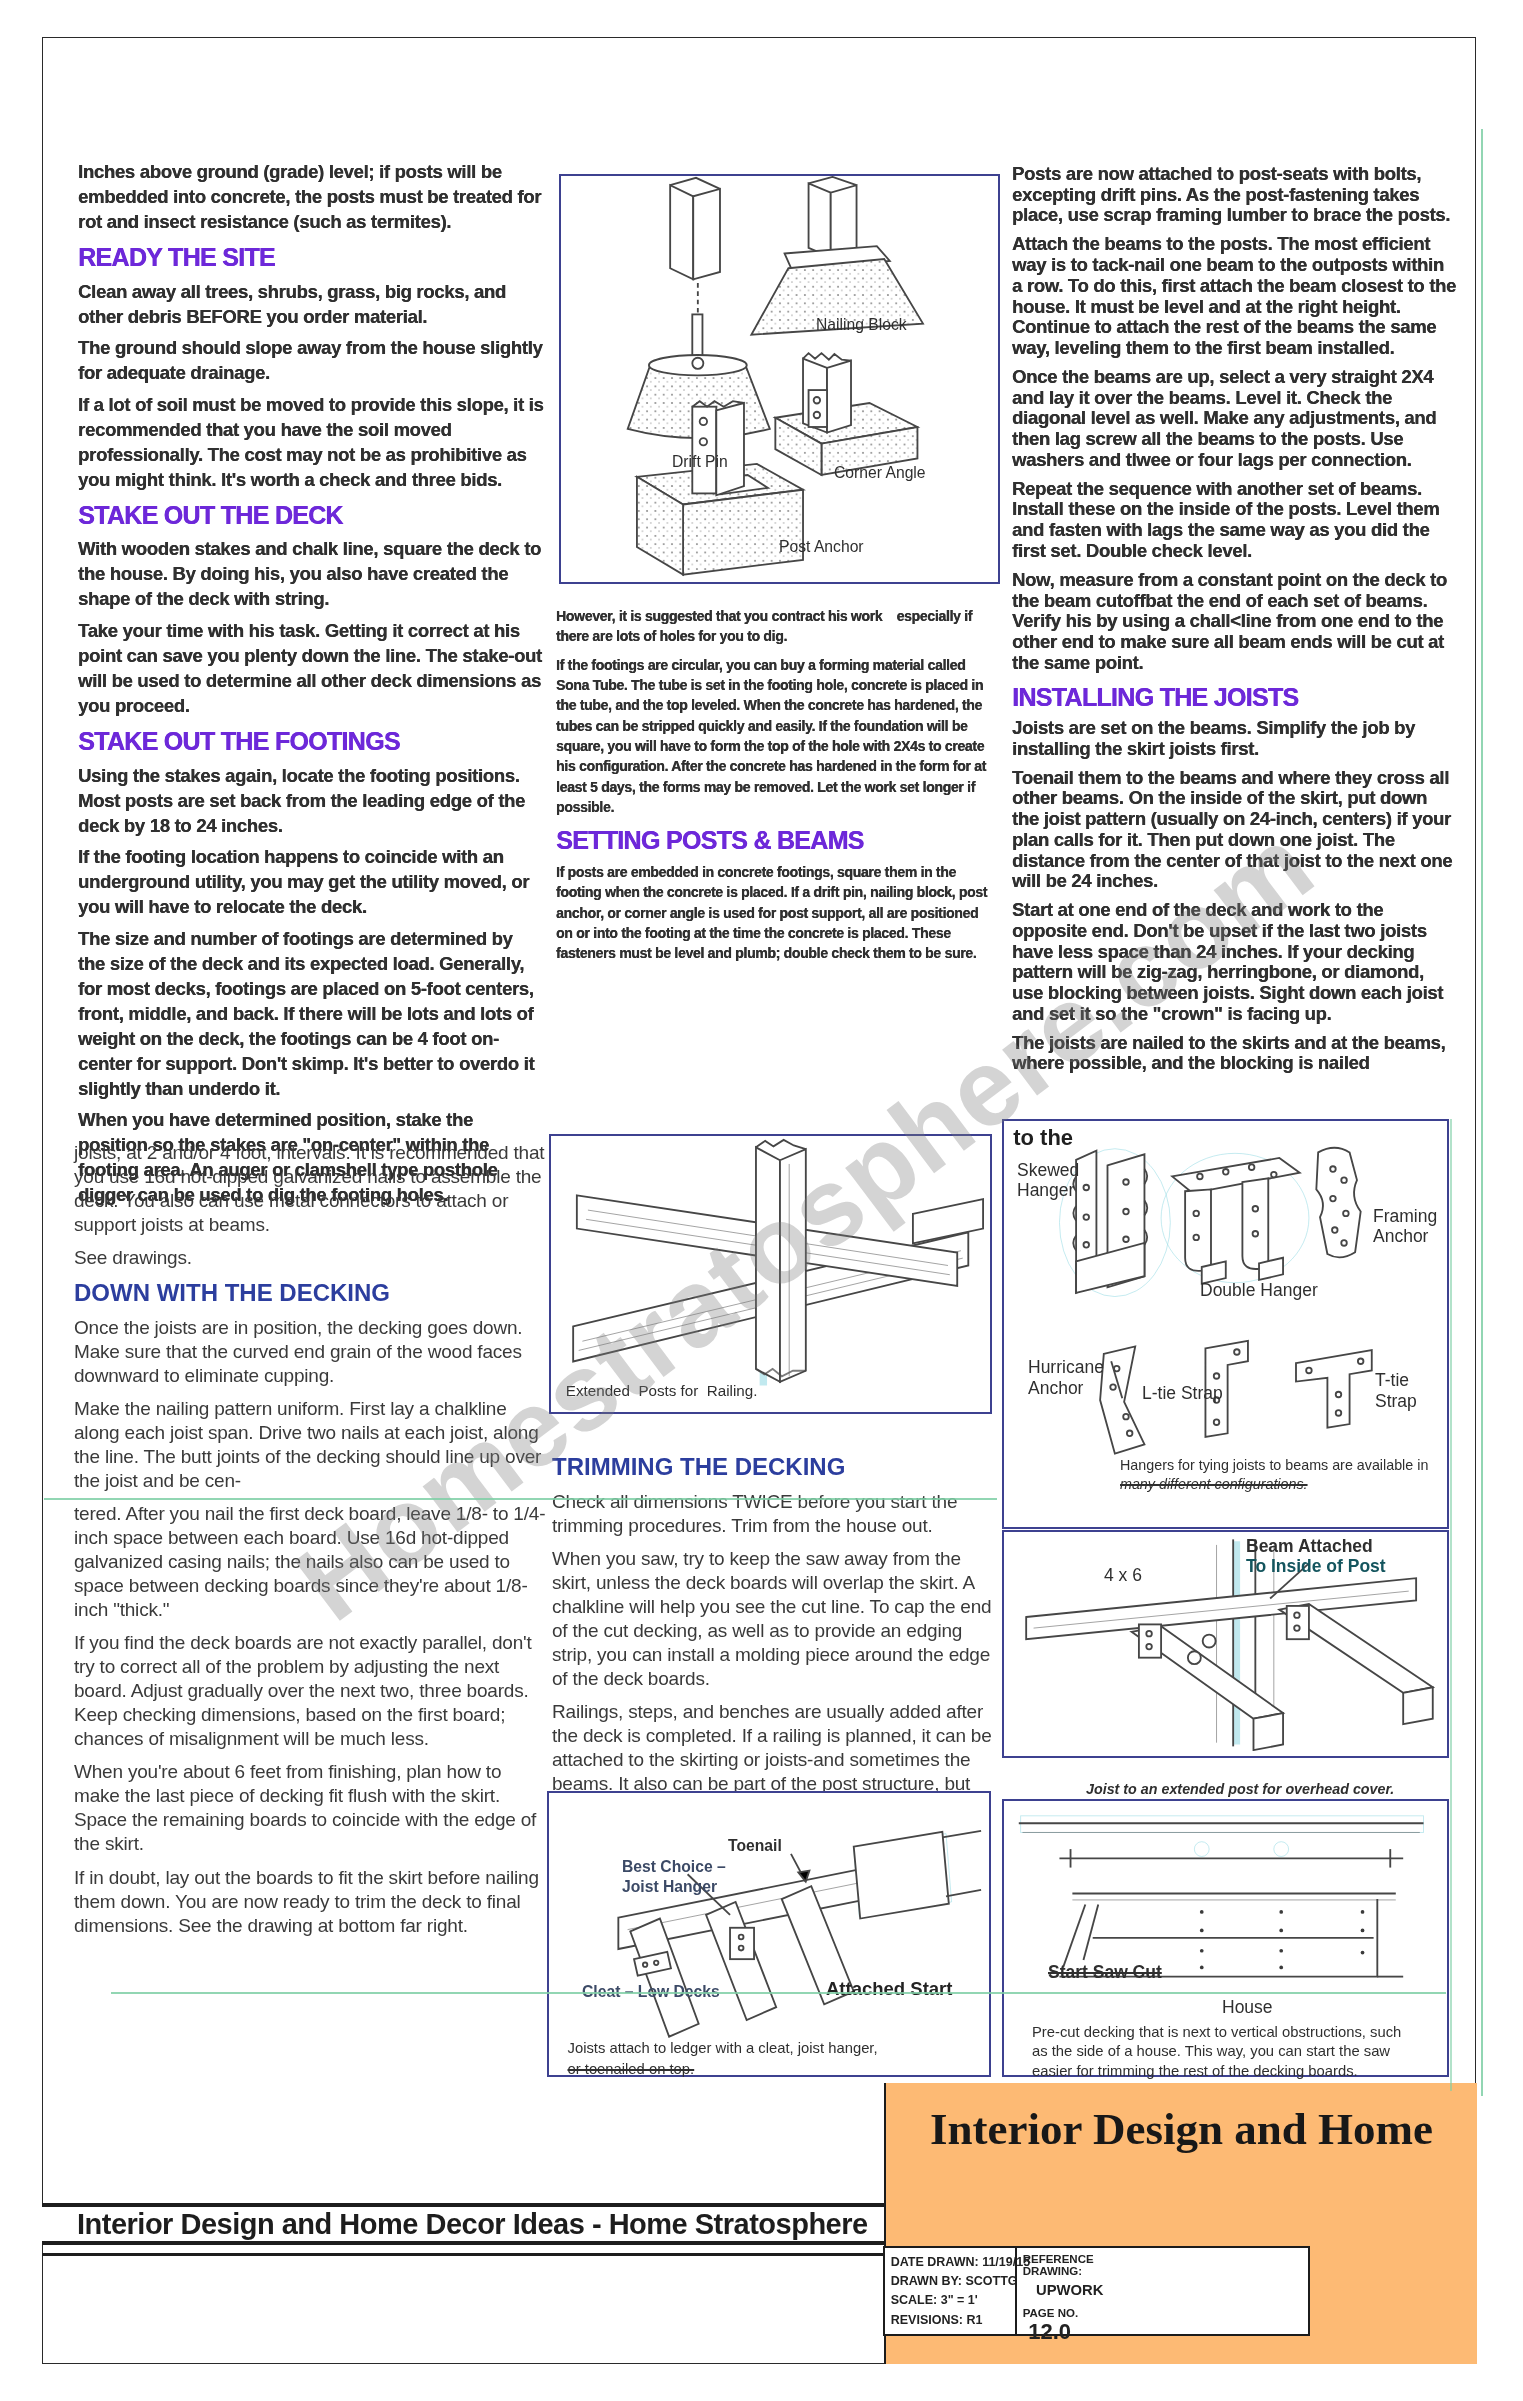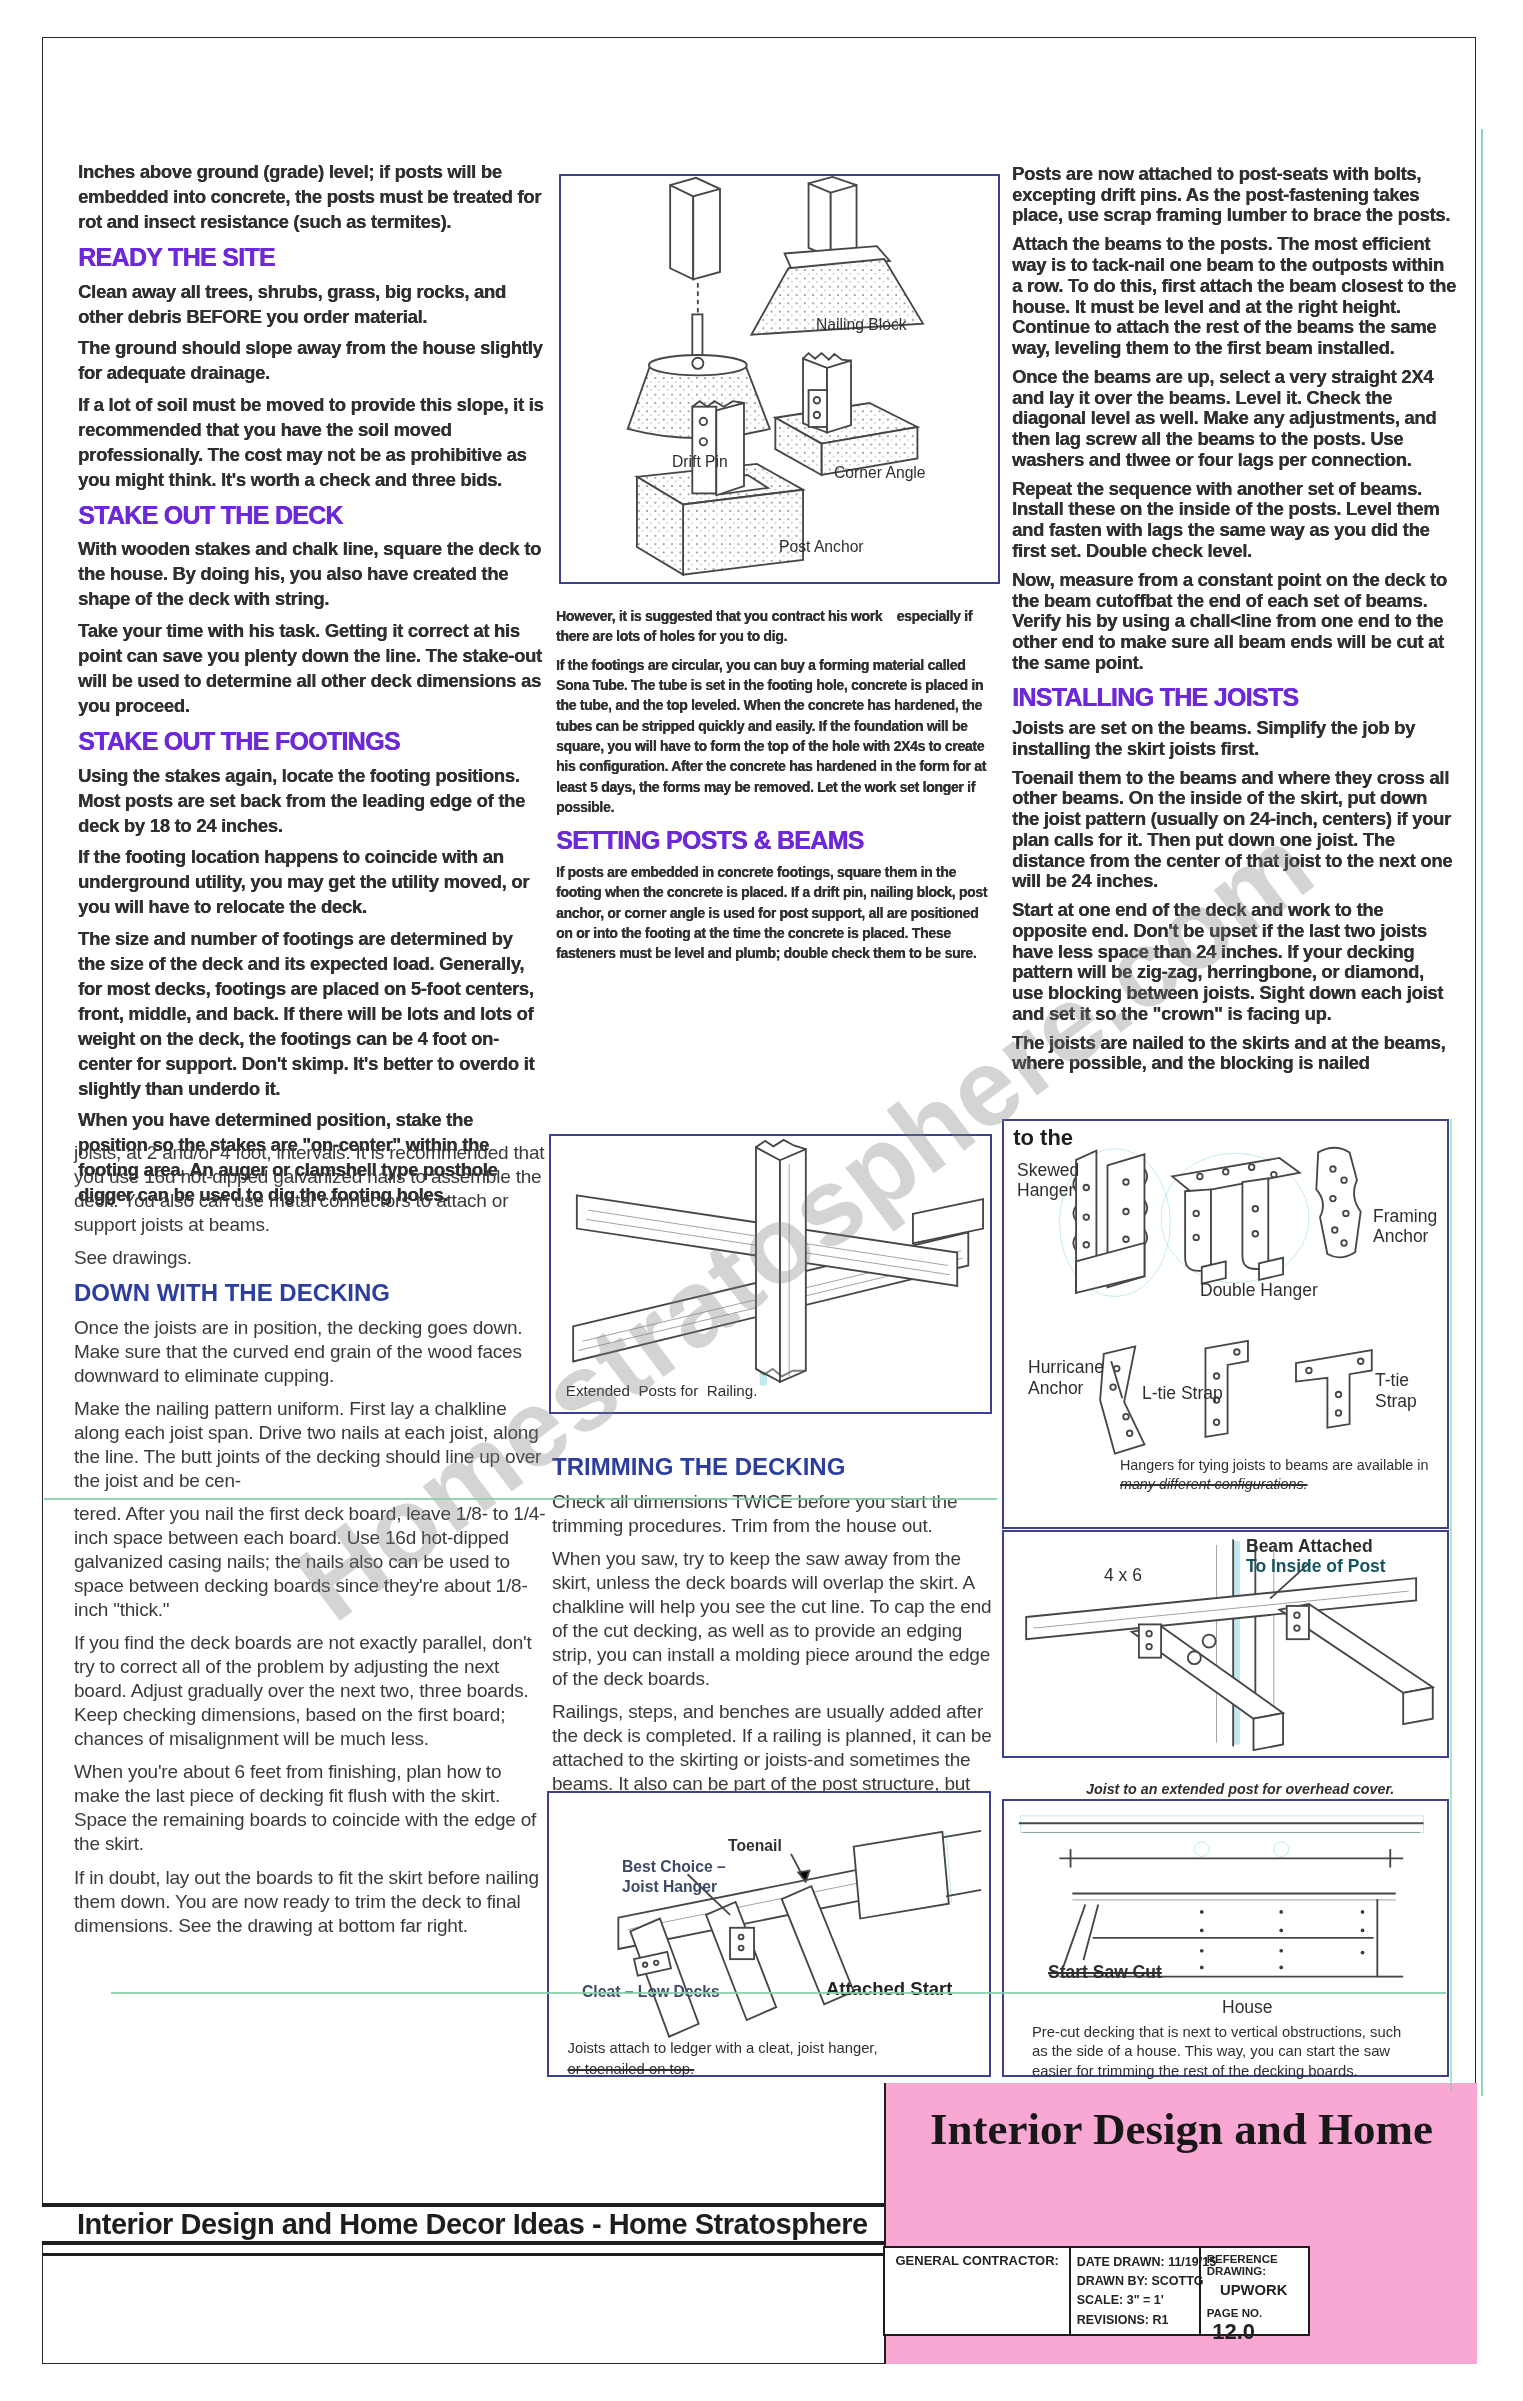--- a/index.html
+++ b/index.html
@@ -32,21 +32,21 @@
       color:rgba(125,125,125,0.33);letter-spacing:0.9px;pointer-events:none;
       font-family:"Liberation Sans","DejaVu Sans",sans-serif;}
   .gline{position:absolute;background:#7fcfa6;z-index:40;opacity:0.85;}
   
   .footerband{position:absolute;left:42px;top:2203px;width:843px;height:42px;z-index:6;
       border-top:4.6px solid #1d1d1d;border-bottom:4.6px solid #1d1d1d;background:#fff;
       font-size:29px;font-weight:700;color:#1d1d1d;letter-spacing:-0.5px;
       padding-left:35px;box-sizing:border-box;display:flex;align-items:center;}
   .footersub{position:absolute;left:42px;top:2253px;width:843px;height:2.8px;background:#1d1d1d;z-index:6;}
   .tblock{position:absolute;left:884px;top:2083px;width:591px;height:281px;z-index:6;
-      border-left:2.8px solid #1c1c1c;background:#f9a8d4;}
+      border-left:2.8px solid #1c1c1c;background:#fdba74;}
   .btitle{position:absolute;left:0;width:591px;text-align:center;color:#181818;
       font-family:"Liberation Serif","DejaVu Serif",serif;font-size:45px;font-weight:600;}
   .ttable{position:absolute;left:-2.8px;top:163px;width:427px;height:90px;
       border:2.8px solid #1c1c1c;box-sizing:border-box;display:flex;background:#fff;}
   .tcell{box-sizing:border-box;padding:4.6px 5.5px;font-weight:700;color:#222;}
   .tcell + .tcell{border-left:2.8px solid #1c1c1c;}
   .tc1{width:184px;font-size:13px;text-align:center;}
   .tc2{width:130px;font-size:12.5px;line-height:19.4px;white-space:nowrap;}
   .tc3{width:107px;font-size:11.5px;}
   .upwork{text-align:center;font-size:14.8px;margin:5.5px 0 9.2px;}
@@ -366,23 +366,20 @@
   <div class="gline" style="left:1450px;top:1119px;width:1.8px;height:972px;opacity:.6;"></div>
 
   <div class="footerband">
     <span>Interior Design and Home Decor Ideas - Home Stratosphere</span>
   </div>
   <div class="footersub"></div>
 
   <div class="tblock">
     <div class="btitle" style="top:20.3px;">Interior Design and Home</div>
     <div class="ttable">
-      <div class="tcell tc1">
-        <span>GENERAL CONTRACTOR:</span>
-      </div>
       <div class="tcell tc2">
         <div>DATE DRAWN: 11/19/15</div>
         <div>DRAWN BY: SCOTTG</div>
         <div>SCALE:  3" = 1'</div>
         <div>REVISIONS: R1</div>
       </div>
       <div class="tcell tc3">
         <div>REFERENCE DRAWING:</div>
         <div class="upwork">UPWORK</div>
         <div class="pageno">

